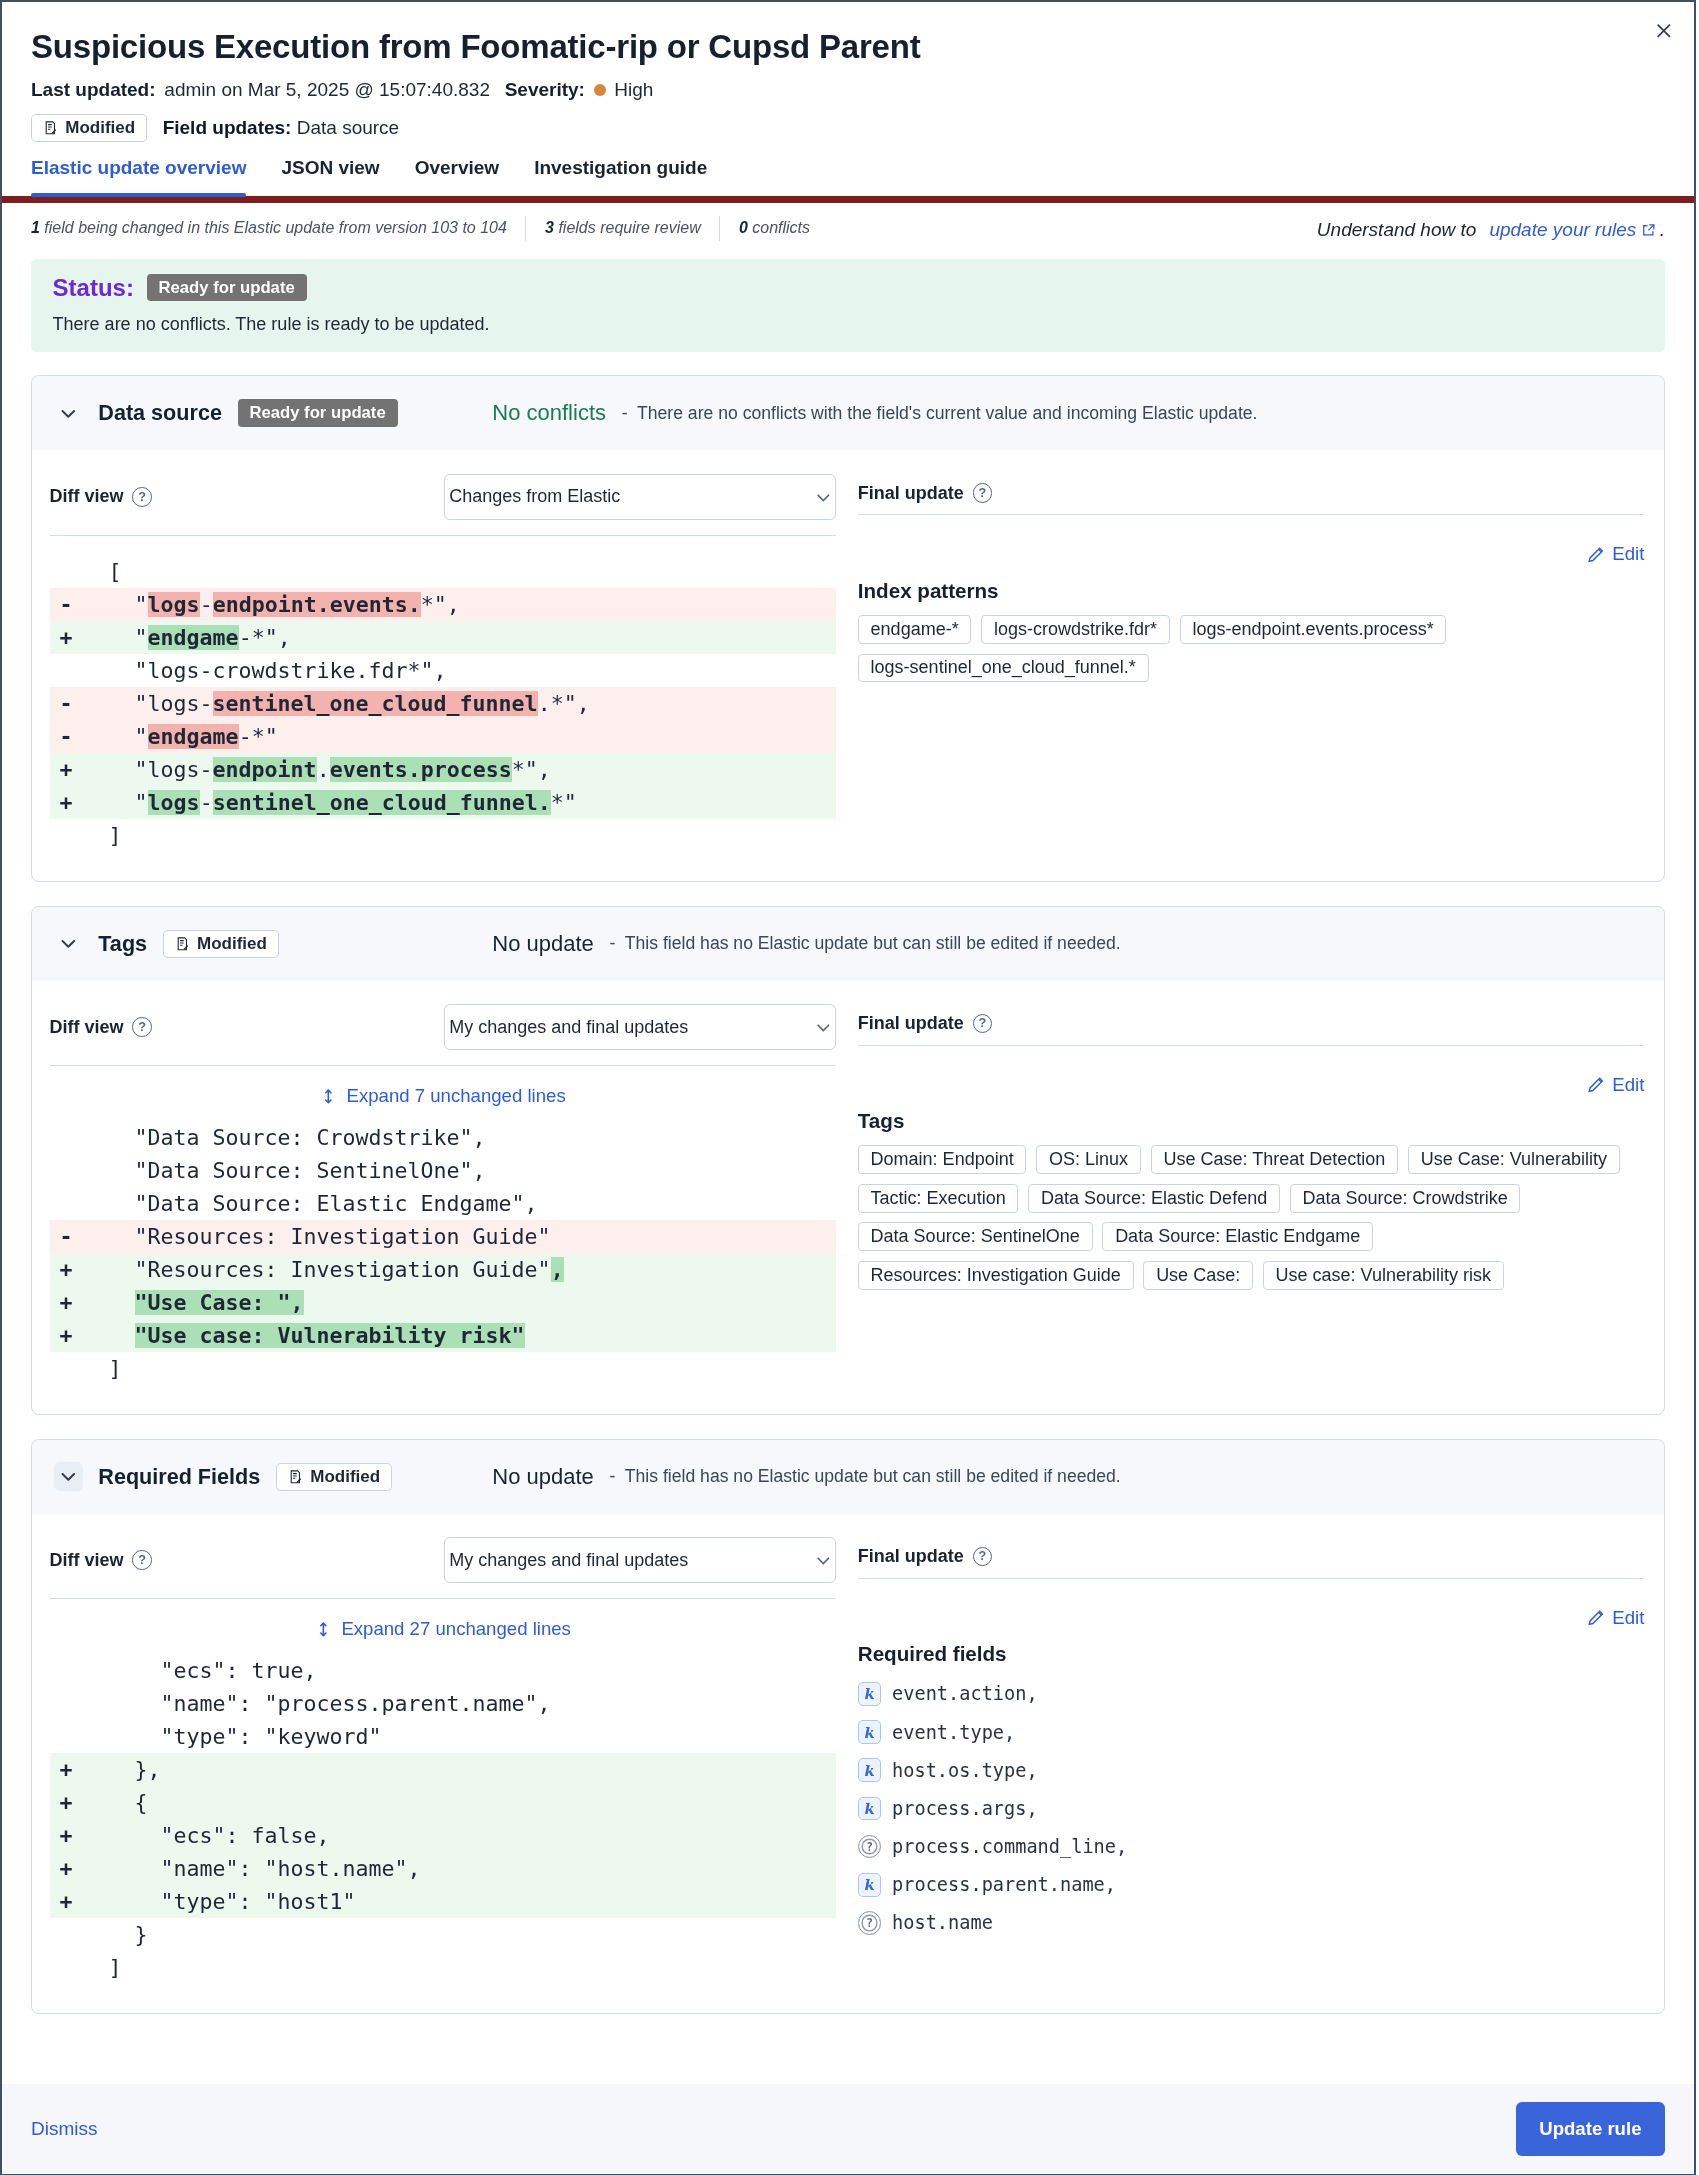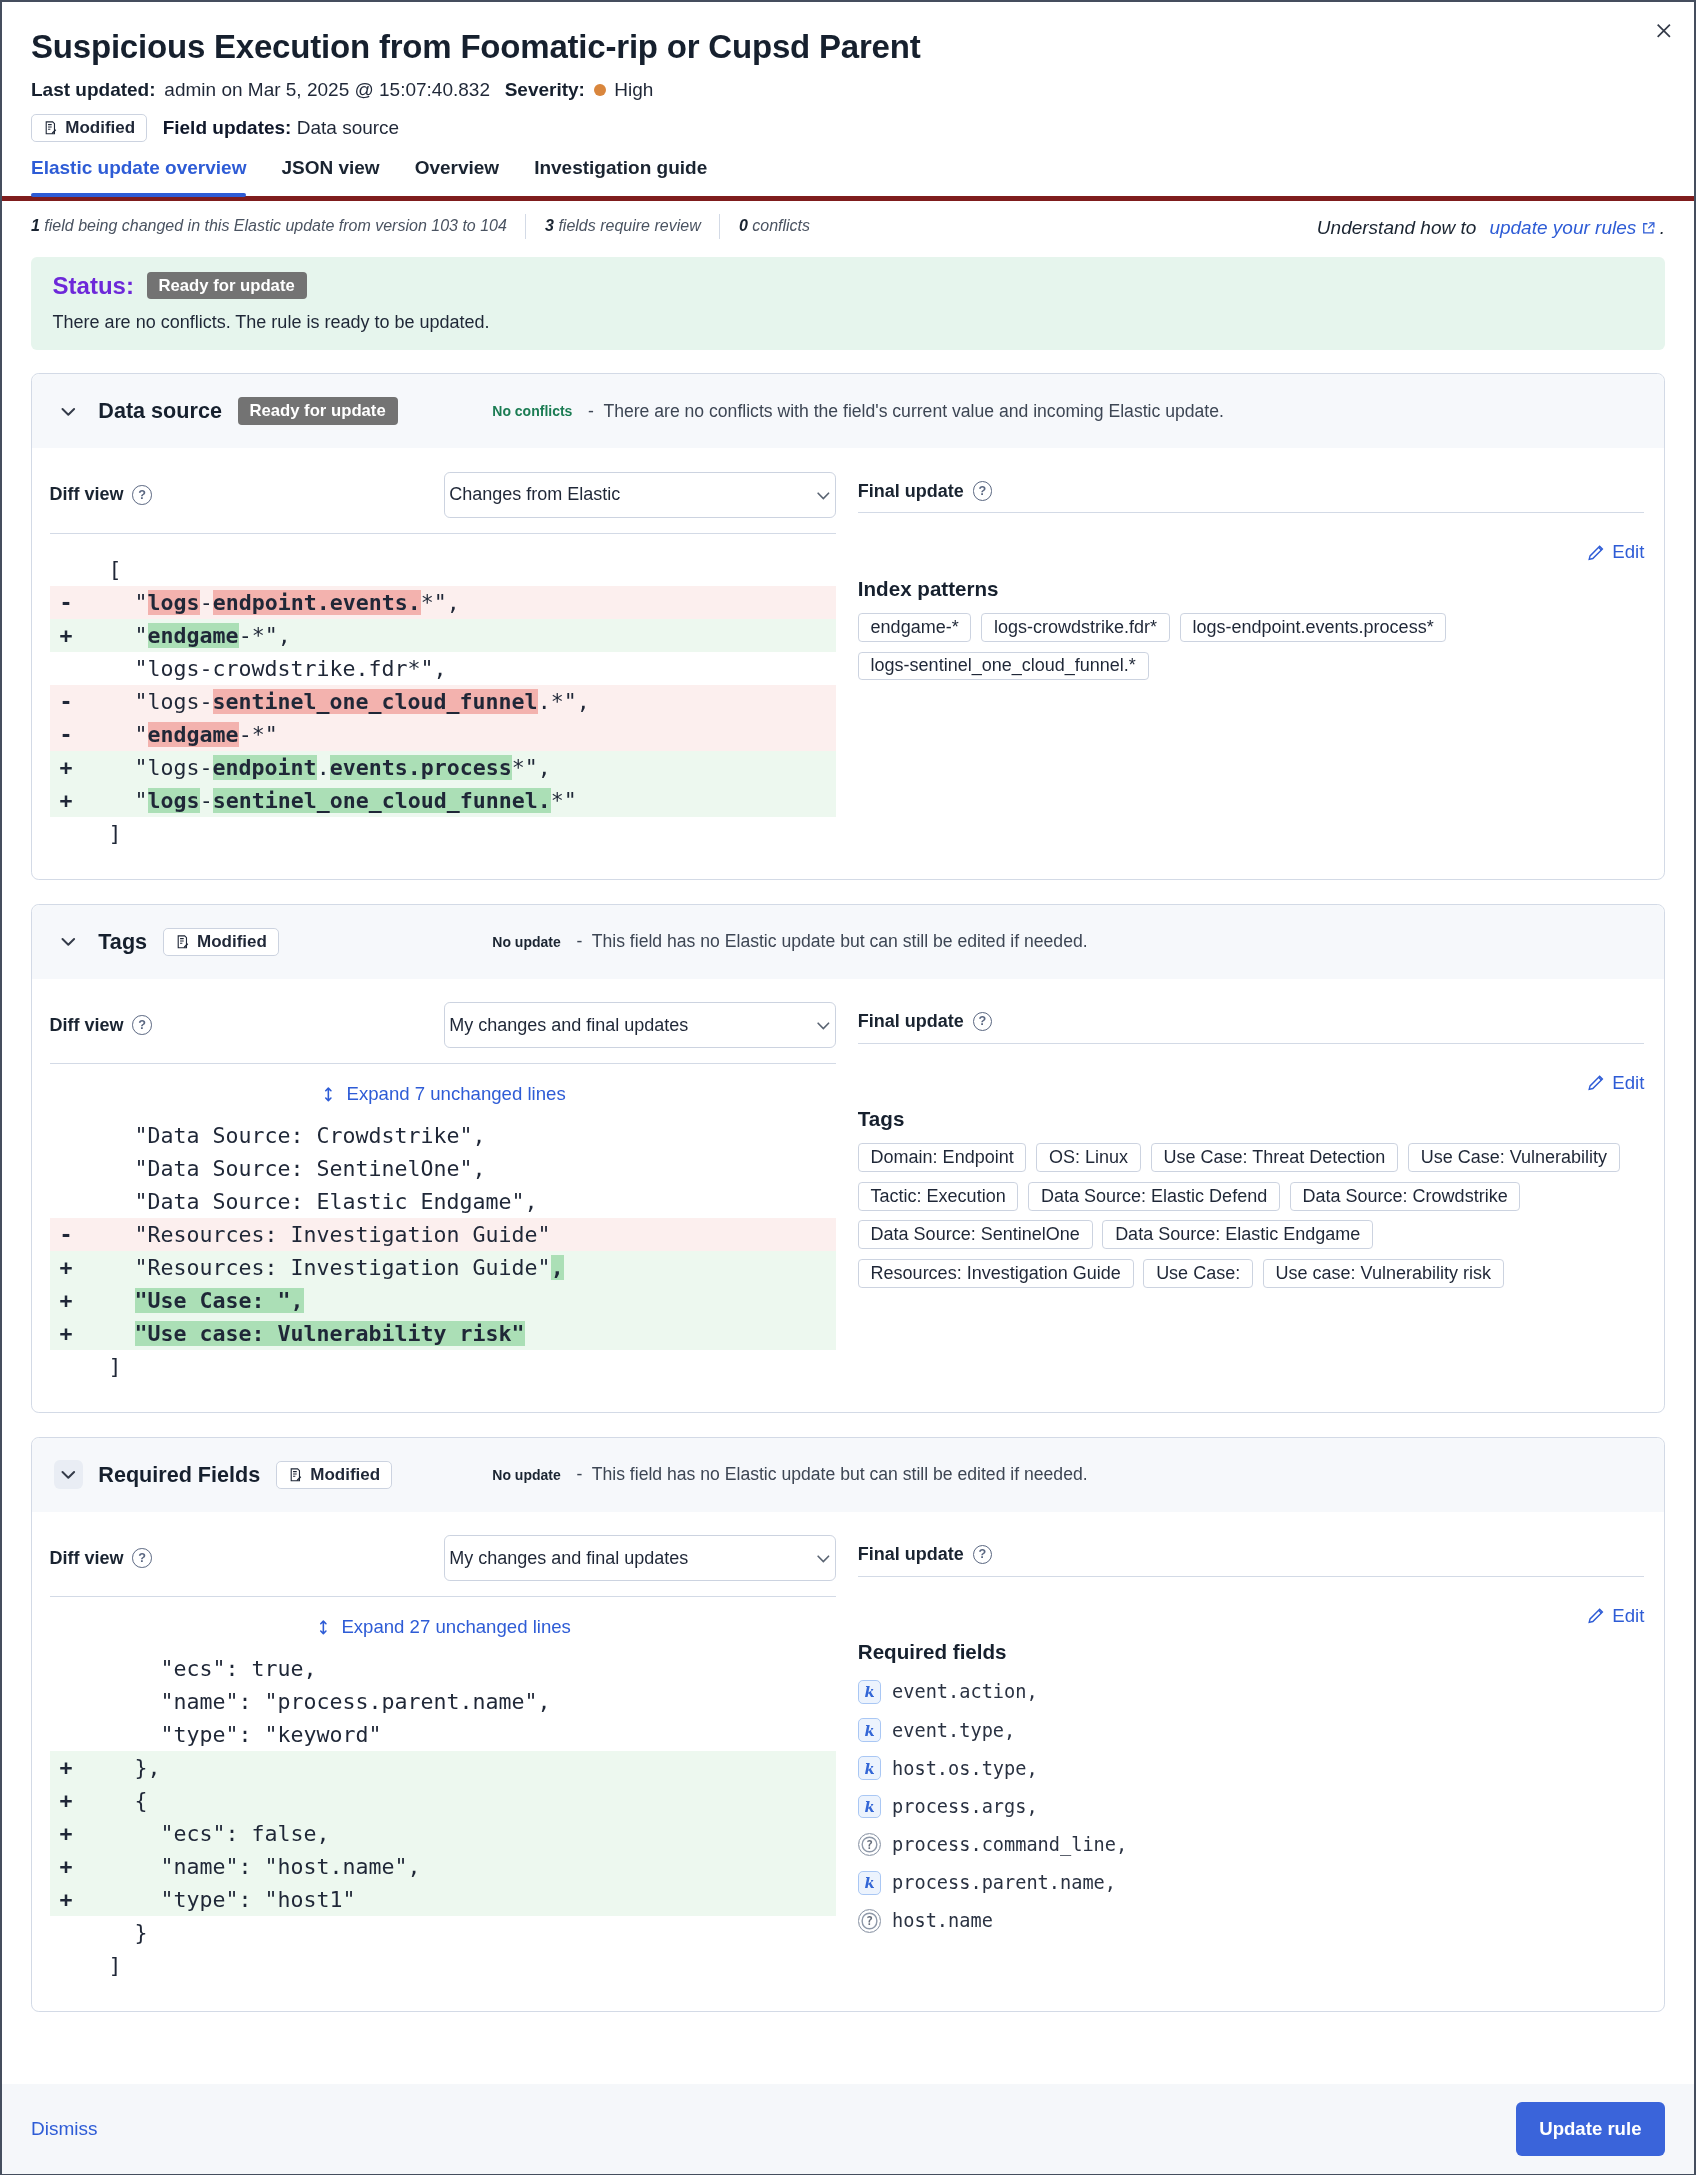--- a/index.html
+++ b/index.html
@@ -28,21 +28,21 @@
   .meta .lbl { font-weight:700; color:#16202e; }
   .sev-dot { width:11.8px; height:11.8px; border-radius:50%; background:#d9863d; display:inline-block; }
   .brow { margin-top:12.7px; display:flex; align-items:center; gap:15.7px; font-size:19px; color:#1f2737; }
   .badge-mod {
     display:inline-flex; align-items:center; gap:7.8px;
     border:1px solid #ccd3e0; border-radius:4.9px; background:#fff;
     padding:2.9px 10.8px; font-size:17px; font-weight:600; color:#1f2737;
   }
   .brow .lbl { font-weight:700; color:#0f172a; }
   
-  .tabs { display:flex; gap:35px; padding:15.7px 29px 0; border-bottom:5px solid #7f1d1d; flex:0 0 auto; }
+  .tabs { display:flex; gap:35px; padding:15.7px 29px 0; border-bottom:7px solid #7f1d1d; flex:0 0 auto; }
   .tab { font-size:19px; font-weight:600; color:#1a2431; padding-bottom:16.7px; position:relative; cursor:pointer; }
   .tab.active { color:#2e5cd6; }
   .tab.active::after { content:""; position:absolute; left:0; right:0; bottom:-1px; height:3.9px; background:#2e5cd6; border-radius:2px; }
   
   .content { flex:1 1 auto; overflow:hidden; display:flex; flex-direction:column; }
   .info { display:flex; align-items:flex-end; justify-content:space-between; padding:12.7px 29px 9.8px;font-style:italic; }
   .stats { display:flex; align-items:center; gap:18.6px; font-size:16px; color:#4a5361; }
   .stat b { color:#1a2431; font-weight:700; }
   .vsep { width:1px; height:25.5px; background:#d3dae6; }
   .help-line { font-size:19px; color:#1a2431; display:flex; align-items:center; gap:3.9px; }
@@ -56,21 +56,21 @@
   
   .panel { margin:23.5px 29px 0; border:1px solid #d3dae6; border-radius:7.8px; background:#fff; flex:0 0 auto; }
   .acc-head {
     height:74px; background:#f6f8fb; border-radius:7.8px 7.8px 0 0;
     display:flex; align-items:center; padding:0 21.6px; gap:15.7px;
   }
   .head-left { display:flex; align-items:center; gap:15.7px; min-width:423px; }
   .chev { width:29px; height:29px; display:flex; align-items:center; justify-content:center; cursor:pointer; border-radius:5.9px; flex:0 0 auto; }
   .chev.bg { background:#e9edf4; }
   .sec-title { font-size:21.6px; font-weight:700; color:#16202e; margin:0; white-space:nowrap; }
-  .status-strong { font-size:14px; font-weight:700; color:#1a2431; white-space:nowrap; }
+  .status-strong { font-size:22px; font-weight:400; color:#1a2431; white-space:nowrap; }
   .status-strong.green { color:#1b7c53; }
   .status-desc { font-size:17.6px; color:#3d4654; white-space:nowrap; }
   .acc-body { display:flex; gap:21.6px; padding:23.5px 19.6px 29px 17.6px; }
   .col { flex:1 1 0; min-width:0; }
   
   .diff-head { display:flex; align-items:center; justify-content:space-between; }
   .dv-label { display:flex; align-items:center; gap:8.8px; font-size:18px; font-weight:700; color:#1a2431; }
   .help {
     width:19.6px; height:19.6px; border:1.5px solid #5a6781; border-radius:50%;
     display:inline-flex; align-items:center; justify-content:center;

